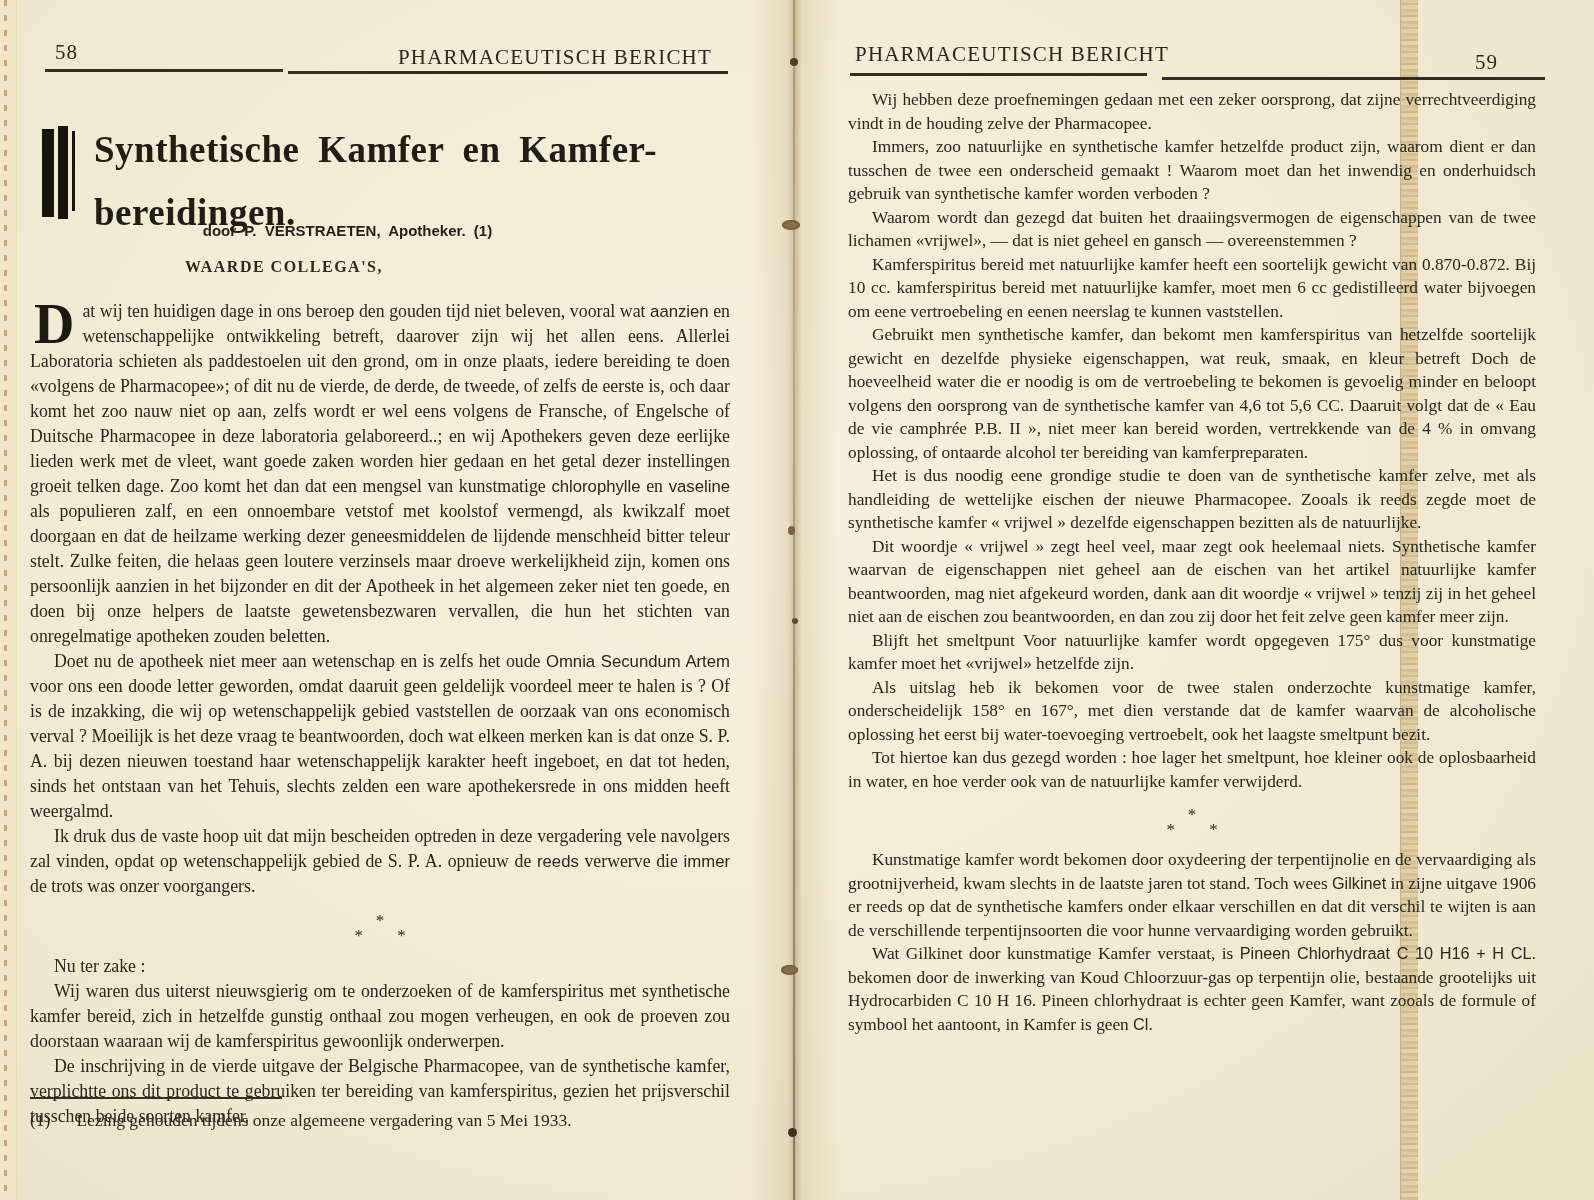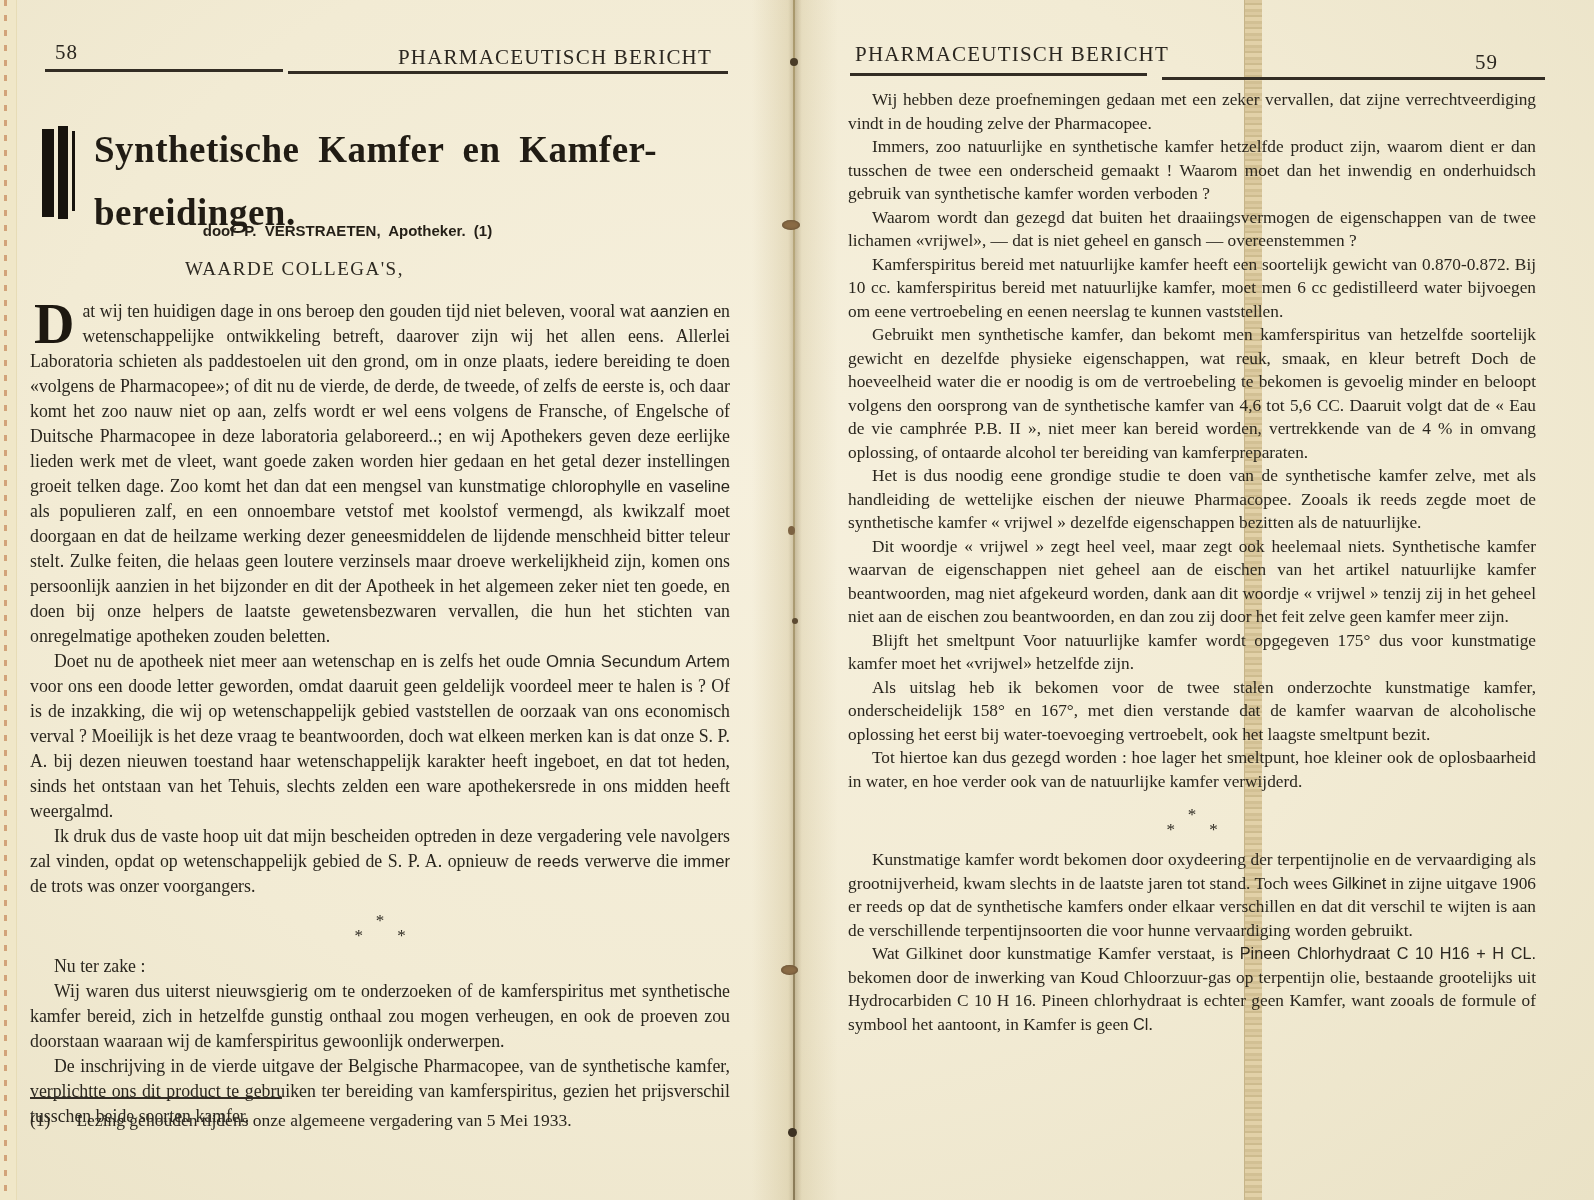--- a/index.html
+++ b/index.html
@@ -55,21 +55,21 @@
     font-size:37px; line-height:46px; font-weight:bold; color:#211c14;
     letter-spacing:.5px; word-spacing:9px;
   }
   .byline {
     position:absolute; left:95px; top:222px; width:505px; text-align:center;
     font-family:"Liberation Sans", sans-serif; font-weight:bold;
     font-size:15px; color:#241f17; word-spacing:4px;
   }
   .salutation {
     position:absolute; left:185px; top:258px;
-    font-size:19px; letter-spacing:1.5px; color:#2d2921;
+    font-size:16px; letter-spacing:1.5px; color:#2d2921;font-weight:bold;
   }
 
   
   .body-col { position:absolute; text-align:justify; }
   .body-col-left  { left:30px;  top:299px; width:700px; font-size:17.8px; line-height:25px; }
   .body-col-right { left:848px; top:88px;  width:688px; font-size:17.3px; line-height:23.5px; }
   .para { margin:0; text-indent:24px; }
   .para.has-dropcap { text-indent:0; }
   .dropcap {
     float:left; font-weight:bold; font-size:56px; line-height:44px;
@@ -83,21 +83,21 @@
   .sep-bottom { display:block; font-size:17px; line-height:16px; word-spacing:30px; }
 
   
   .footnote-rule { position:absolute; left:30px; top:1097px; width:252px; height:2px; background:#332d24; }
   .footnote { position:absolute; left:30px; top:1110px; width:700px; font-size:17.5px; }
   .footnote .fn-text { margin-left:26px; }
 </style>
 </head>
 <body>
 
-<div class="abs" style="left:0;top:0;width:1262px;height:1200px;">
+<div class="abs" style="left:0;top:0;width:1418px;height:1200px;">
 
   <div class="edge-left"></div>
   <div class="edge-right"></div>
   <div class="gutter">
     <div class="crease"></div>
     <span class="binding-mark" style="left:38px;top:58px;width:8px;height:8px;background:#4a3c28;"></span>
     <span class="binding-mark" style="left:30px;top:220px;width:18px;height:10px;background:#8a6b45;border-radius:50%;box-shadow:inset 0 0 3px #55432c;"></span>
     <span class="binding-mark" style="left:36px;top:526px;width:7px;height:9px;background:#7c6242;"></span>
     <span class="binding-mark" style="left:40px;top:618px;width:6px;height:6px;background:#5c4a32;"></span>
     <span class="binding-mark" style="left:29px;top:965px;width:17px;height:10px;background:#8a6b45;border-radius:50%;box-shadow:inset 0 0 3px #55432c;"></span>
@@ -146,21 +146,21 @@
   </div>
 
   <div>
     <div class="abs journal-title" style="left:855px;top:42px;">PHARMACEUTISCH BERICHT</div>
     <div class="abs page-number" style="left:1475px;top:50px;">59</div>
     <div class="rule" style="left:850px;top:73px;width:297px;height:3px;"></div>
     <div class="rule" style="left:1162px;top:77px;width:383px;height:3px;"></div>
 
     <div class="body-col body-col-right">
       <div>
-          <p class="para"><span>Wij hebben deze proefnemingen gedaan met een zeker vervallen, dat zijne verrechtveerdiging vindt in de houding zelve der Pharmacopee.</span></p>
+          <p class="para"><span>Wij hebben deze proefnemingen gedaan met een zeker oorsprong, dat zijne verrechtveerdiging vindt in de houding zelve der Pharmacopee.</span></p>
           <p class="para"><span>Immers, zoo natuurlijke en synthetische kamfer hetzelfde product zijn, waarom dient er dan tusschen de twee een onderscheid gemaakt ! Waarom moet dan het inwendig en onderhuidsch gebruik van synthetische kamfer worden verboden ?</span></p>
           <p class="para"><span>Waarom wordt dan gezegd dat buiten het draaiingsvermogen de eigenschappen van de twee lichamen «vrijwel», — dat is niet geheel en gansch — overeenstemmen ?</span></p>
           <p class="para"><span>Kamferspiritus bereid met natuurlijke kamfer heeft een soortelijk gewicht van 0.870-0.872. Bij 10 cc. kamferspiritus bereid met natuurlijke kamfer, moet men 6 cc gedistilleerd water bijvoegen om eene vertroebeling en eenen neerslag te kunnen vaststellen.</span></p>
           <p class="para"><span>Gebruikt men synthetische kamfer, dan bekomt men kamferspiritus van hetzelfde soortelijk gewicht en dezelfde physieke eigenschappen, wat reuk, smaak, en kleur betreft  Doch de hoeveelheid water die er noodig is om de vertroebeling te bekomen is gevoelig minder en beloopt volgens den oorsprong van de synthetische kamfer van 4,6 tot 5,6 CC. Daaruit volgt dat de « Eau de vie camphrée P.B. II », niet meer kan bereid worden, vertrekkende van de 4 % in omvang oplossing, of ontaarde alcohol ter bereiding van kamferpreparaten.</span></p>
           <p class="para"><span>Het is dus noodig eene grondige studie te doen van de synthetische kamfer zelve, met als handleiding de wettelijke eischen der nieuwe Pharmacopee. Zooals ik reeds zegde moet de synthetische kamfer « vrijwel » dezelfde eigenschappen bezitten als de natuurlijke.</span></p>
           <p class="para"><span>Dit woordje « vrijwel » zegt heel veel, maar zegt ook heelemaal niets. Synthetische kamfer waarvan de eigenschappen niet geheel aan de eischen van het artikel natuurlijke kamfer beantwoorden, mag niet afgekeurd worden, dank aan dit woordje « vrijwel » tenzij zij in het geheel niet aan de eischen zou beantwoorden, en dan zou zij door het feit zelve geen kamfer meer zijn.</span></p>
           <p class="para"><span>Blijft het smeltpunt  Voor natuurlijke kamfer wordt opgegeven 175° dus voor kunstmatige kamfer moet het «vrijwel» hetzelfde zijn.</span></p>
           <p class="para"><span>Als uitslag heb ik bekomen voor de twee stalen onderzochte kunstmatige kamfer, onderscheidelijk 158° en 167°, met dien verstande dat de kamfer waarvan de alcoholische oplossing het eerst bij water-toevoeging vertroebelt, ook het laagste smeltpunt bezit.</span></p>
           <p class="para"><span>Tot hiertoe kan dus gezegd worden : hoe lager het smeltpunt, hoe kleiner ook de oplosbaarheid in water, en hoe verder ook van de natuurlijke kamfer verwijderd.</span></p>
         </div>

